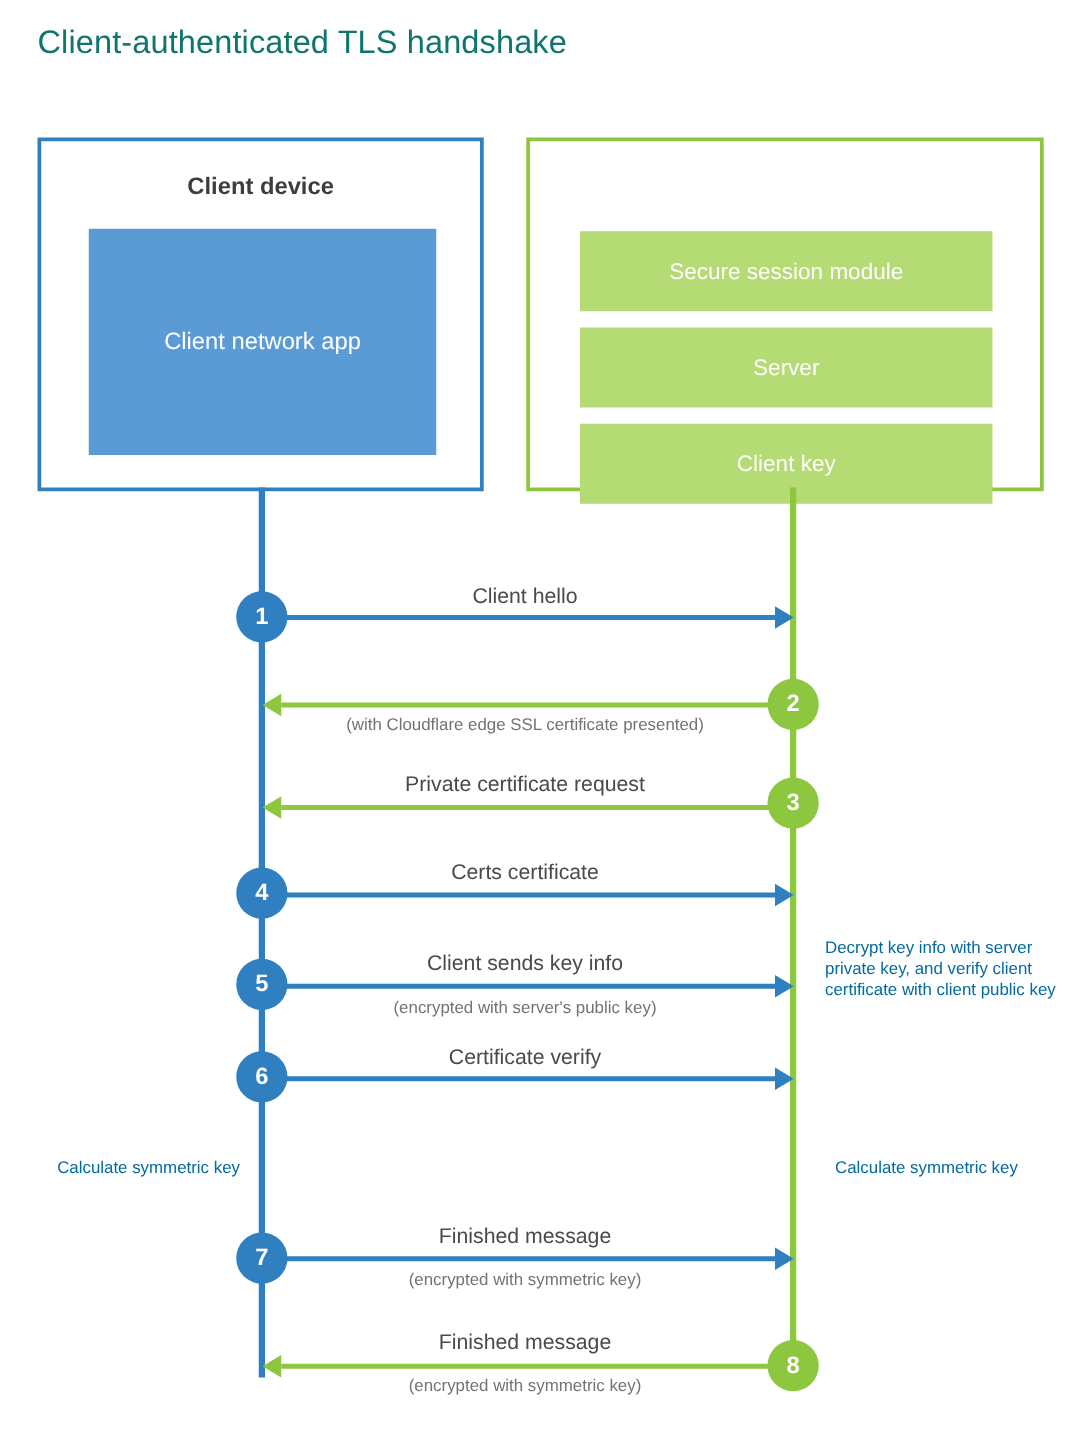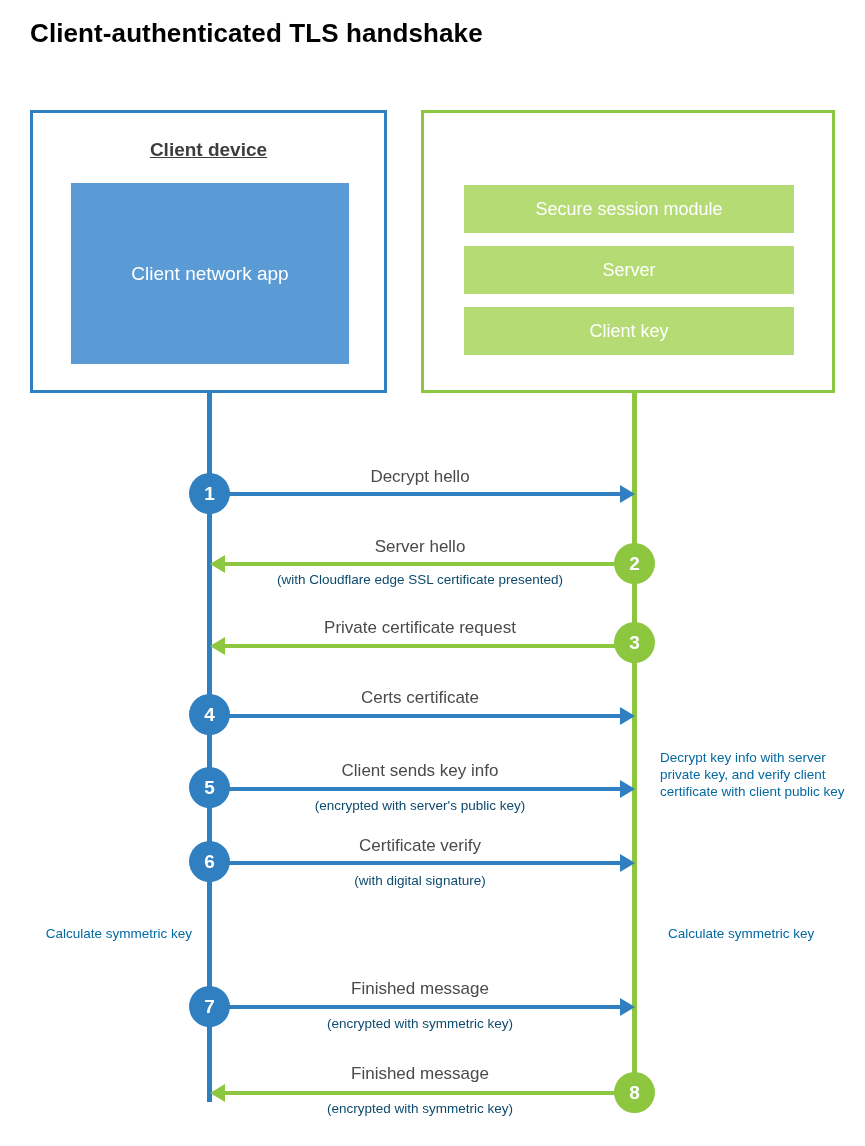--- a/index.html
+++ b/index.html
@@ -19,22 +19,22 @@
     overflow: hidden;
     background: #ffffff;
   }
 
   
   .title {
     position: absolute;
     left: 30px;
     top: 18px;
     font-size: 26px;
-    font-weight: 700;
-    color: #000000;
+    font-weight: 400;
+    color: #0f766e;
     letter-spacing: 0.1px;
     white-space: nowrap;
   }
 
   
   .party-box {
     position: absolute;
     box-sizing: border-box;
     background: #ffffff;
   }
@@ -54,21 +54,20 @@
   }
   .party-title {
     position: absolute;
     left: 0;
     right: 0;
     top: 26px;
     text-align: center;
     font-size: 19px;
     font-weight: bold;
     color: #3d3d3d;
-    text-decoration: underline;
   }
   .client-app {
     position: absolute;
     left: 38px;
     top: 70px;
     width: 278px;
     height: 181px;
     background: #5b9bd5;
     color: #ffffff;
     font-size: 19px;
@@ -83,21 +82,21 @@
   .server-stack {
     position: absolute;
     left: 40px;
     top: 72px;
     width: 330px;
   }
   .server-item {
     background: #b5db74;
     color: #ffffff;
     font-size: 18px;
-    height: 48px;
+    height: 64px;
     display: flex;
     align-items: center;
     justify-content: center;
     margin-bottom: 13px;
     text-align: center;
   }
 
   
   .lifeline {
     position: absolute;
@@ -144,21 +143,21 @@
     text-align: center;
     font-size: 17px;
     color: #4a4a4a;
     white-space: nowrap;
   }
   .msg-sublabel {
     position: absolute;
     width: 420px;
     text-align: center;
     font-size: 13.5px;
-    color: #0c4a6e;
+    color: #737373;
     white-space: nowrap;
   }
 
   
   .step {
     position: absolute;
     width: 41px;
     height: 41px;
     border-radius: 50%;
     color: #ffffff;
@@ -208,28 +207,27 @@
     </div>
   </div>
 
   <div class="lifeline client-line"></div>
   <div class="lifeline server-line"></div>
 
   <div class="msg blue" style="left:210px; top:492px; width:425px;">
     <div class="arrow-line" style="left:0; width:410px;"></div>
     <div class="arrow-head right" style="left:410px;"></div>
   </div>
-  <div class="msg-label" style="left:210px; top:467px;">Decrypt hello</div>
+  <div class="msg-label" style="left:210px; top:467px;">Client hello</div>
   <div class="step blue" style="left:189px; top:473px;">1</div>
 
   <div class="msg green" style="left:210px; top:562px; width:425px;">
     <div class="arrow-line" style="left:15px; width:410px;"></div>
     <div class="arrow-head left" style="left:0;"></div>
   </div>
-  <div class="msg-label" style="left:210px; top:537px;">Server hello</div>
   <div class="msg-sublabel" style="left:210px; top:572px;">(with Cloudflare edge SSL certificate presented)</div>
   <div class="step green" style="left:614px; top:543px;">2</div>
 
   <div class="msg green" style="left:210px; top:644px; width:425px;">
     <div class="arrow-line" style="left:15px; width:410px;"></div>
     <div class="arrow-head left" style="left:0;"></div>
   </div>
   <div class="msg-label" style="left:210px; top:618px;">Private certificate request</div>
   <div class="step green" style="left:614px; top:622px;">3</div>
 
@@ -246,21 +244,20 @@
   </div>
   <div class="msg-label" style="left:210px; top:761px;">Client sends key info</div>
   <div class="msg-sublabel" style="left:210px; top:798px;">(encrypted with server's public key)</div>
   <div class="step blue" style="left:189px; top:767px;">5</div>
 
   <div class="msg blue" style="left:210px; top:861px; width:425px;">
     <div class="arrow-line" style="left:0; width:410px;"></div>
     <div class="arrow-head right" style="left:410px;"></div>
   </div>
   <div class="msg-label" style="left:210px; top:836px;">Certificate verify</div>
-  <div class="msg-sublabel" style="left:210px; top:873px;">(with digital signature)</div>
   <div class="step blue" style="left:189px; top:841px;">6</div>
 
   <div class="msg blue" style="left:210px; top:1005px; width:425px;">
     <div class="arrow-line" style="left:0; width:410px;"></div>
     <div class="arrow-head right" style="left:410px;"></div>
   </div>
   <div class="msg-label" style="left:210px; top:979px;">Finished message</div>
   <div class="msg-sublabel" style="left:210px; top:1016px;">(encrypted with symmetric key)</div>
   <div class="step blue" style="left:189px; top:986px;">7</div>
 

